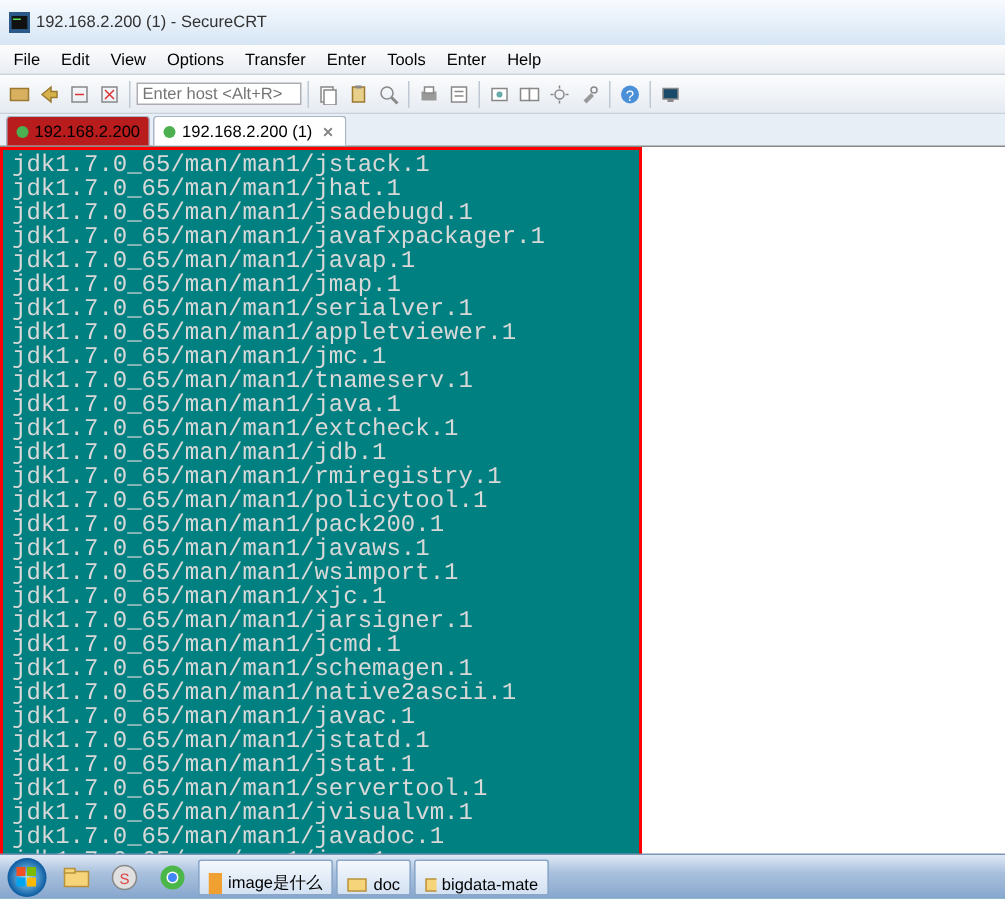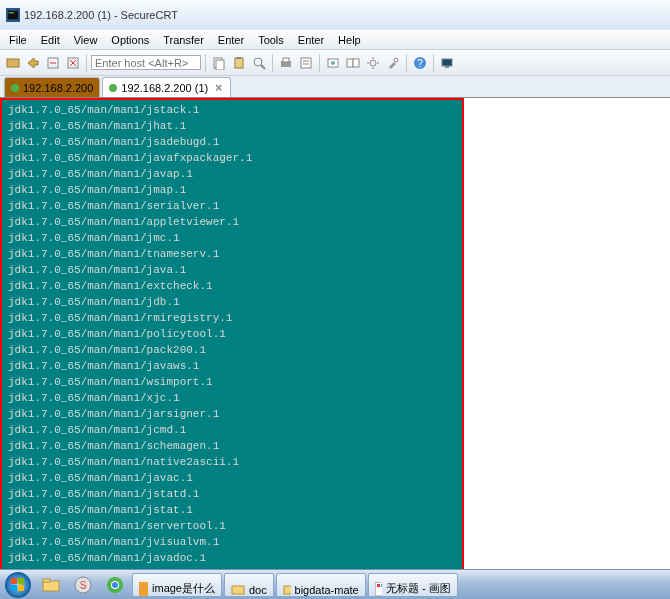--- a/index.html
+++ b/index.html
@@ -6,25 +6,25 @@
 body { font-family: Tahoma, sans-serif; font-size: 11px; background: #fff; width: 670px; height: 599px; overflow: hidden; }
 .titlebar { height: 16px; background: linear-gradient(#f8fbfe, #d6e5f5); display: flex; align-items: center; padding: 15px 6px; color: #333; }
 .titlebar-icon { width: 14px; height: 14px; margin-right: 4px; }
 .menubar { height: 20px; background: linear-gradient(#fdfdfd, #e9edf3); display: flex; align-items: center; padding: 0 2px; border-bottom: 1px solid #c9d1db; }
 .menu-item { padding: 2px 7px; cursor: default; }
 .toolbar { height: 26px; background: linear-gradient(#fbfcfd, #e6ebf2); display: flex; align-items: center; padding: 0 4px; border-bottom: 1px solid #c9d1db; gap: 2px; }
 .tb-btn { width: 18px; height: 18px; display: flex; align-items: center; justify-content: center; cursor: pointer; border: 1px solid transparent; }
 .tb-sep { width: 1px; height: 18px; background: #c0c8d4; margin: 0 2px; }
 .tb-input { width: 110px; height: 15px; border: 1px solid #abadb3; color: #888; font-size: 11px; padding: 0 3px; }
 .tabbar { height: 22px; background: #e8eef6; display: flex; align-items: flex-end; padding-left: 4px; border-bottom: 1px solid #888; }
-.tab { height: 20px; display: flex; align-items: center; padding: 0 6px; background: #a16207; border: 1px solid #aab5c5; border-bottom: none; margin-right: 2px; border-radius: 3px 3px 0 0; font-size: 11px; gap: 4px; }
+.tab { height: 20px; display: flex; align-items: center; padding: 0 6px; background: #b91c1c; border: 1px solid #aab5c5; border-bottom: none; margin-right: 2px; border-radius: 3px 3px 0 0; font-size: 11px; gap: 4px; }
 .tab.active { background: #fff; align-items: center; }
 .dot { width: 8px; height: 8px; border-radius: 50%; background: #4CAF50; display: inline-block; }
 .tab-close { width: 12px; height: 12px; padding-left: 3px; color: #888; font-weight: bold; font-size: 12px; line-height: 12px; }
-.terminal { background: #008080; color: #d8d8d8; font-family: 'Courier New', monospace; font-size: 11px; line-height: 16px; padding: 2px 6px; white-space: pre; width: 464px; height: 480px; border: 2px solid red; overflow: hidden; }
+.terminal { background: #008080; color: #d8d8d8; font-family: 'Courier New', monospace; font-size: 16px; line-height: 16px; padding: 2px 6px; white-space: pre; width: 428px; height: 480px; border: 2px solid red; overflow: hidden; }
 .t-line { display: block; }
 .taskbar { position: absolute; bottom: 0; left: 0; right: 0; height: 30px; background: linear-gradient(#dfe9f5, #aac1de 40%, #86a6cd); display: flex; align-items: center; padding: 0 2px; gap: 2px; border-top: 1px solid #7a94b5; }
 .start-orb { width: 32px; height: 28px; display: flex; align-items: center; justify-content: center; }
 .task-pin { width: 30px; height: 26px; display: flex; align-items: center; justify-content: center; border-radius: 2px; }
 .task-item { height: 24px; display: flex; align-items: flex-end; padding: 0 6px; background: linear-gradient(#f4f8fd, #d3e1f2); border: 1px solid #8ba7ca; border-radius: 2px; font-size: 11px; gap: 4px; max-width: 90px; overflow: hidden; white-space: nowrap; }
 .upper { display: flex; height: 480px; }
 .right-fill { flex: 1; background: #fff; }
 .status-wrap { height: 21px; background: linear-gradient(#fbfcfd, #e6ebf2); border-top: 1px solid #c9d1db; padding: 3px 6px; font-size: 11px; }
 </style>
 </head>
@@ -219,21 +219,13 @@
         <rect x="1" y="4" width="12" height="8" fill="#f5d47a" stroke="#b8923a"></rect>
       </svg>
       <span>doc</span>
     </div>
   <div class="task-item">
       <svg width="14" height="14">
         <rect x="1" y="4" width="12" height="8" fill="#f5d47a" stroke="#b8923a"></rect>
       </svg>
       <span>bigdata-mate</span>
     </div>
-  <div class="task-item">
-      <svg width="14" height="14">
-        <rect width="14" height="14" fill="#fff" stroke="#888"></rect>
-        <rect x="2" y="2" width="3" height="3" fill="#f33"></rect>
-        <rect x="6" y="2" width="3" height="3" fill="#3af"></rect>
-      </svg>
-      <span>无标题 - 画图</span>
-    </div>
 </div>
 
 </body></html>

